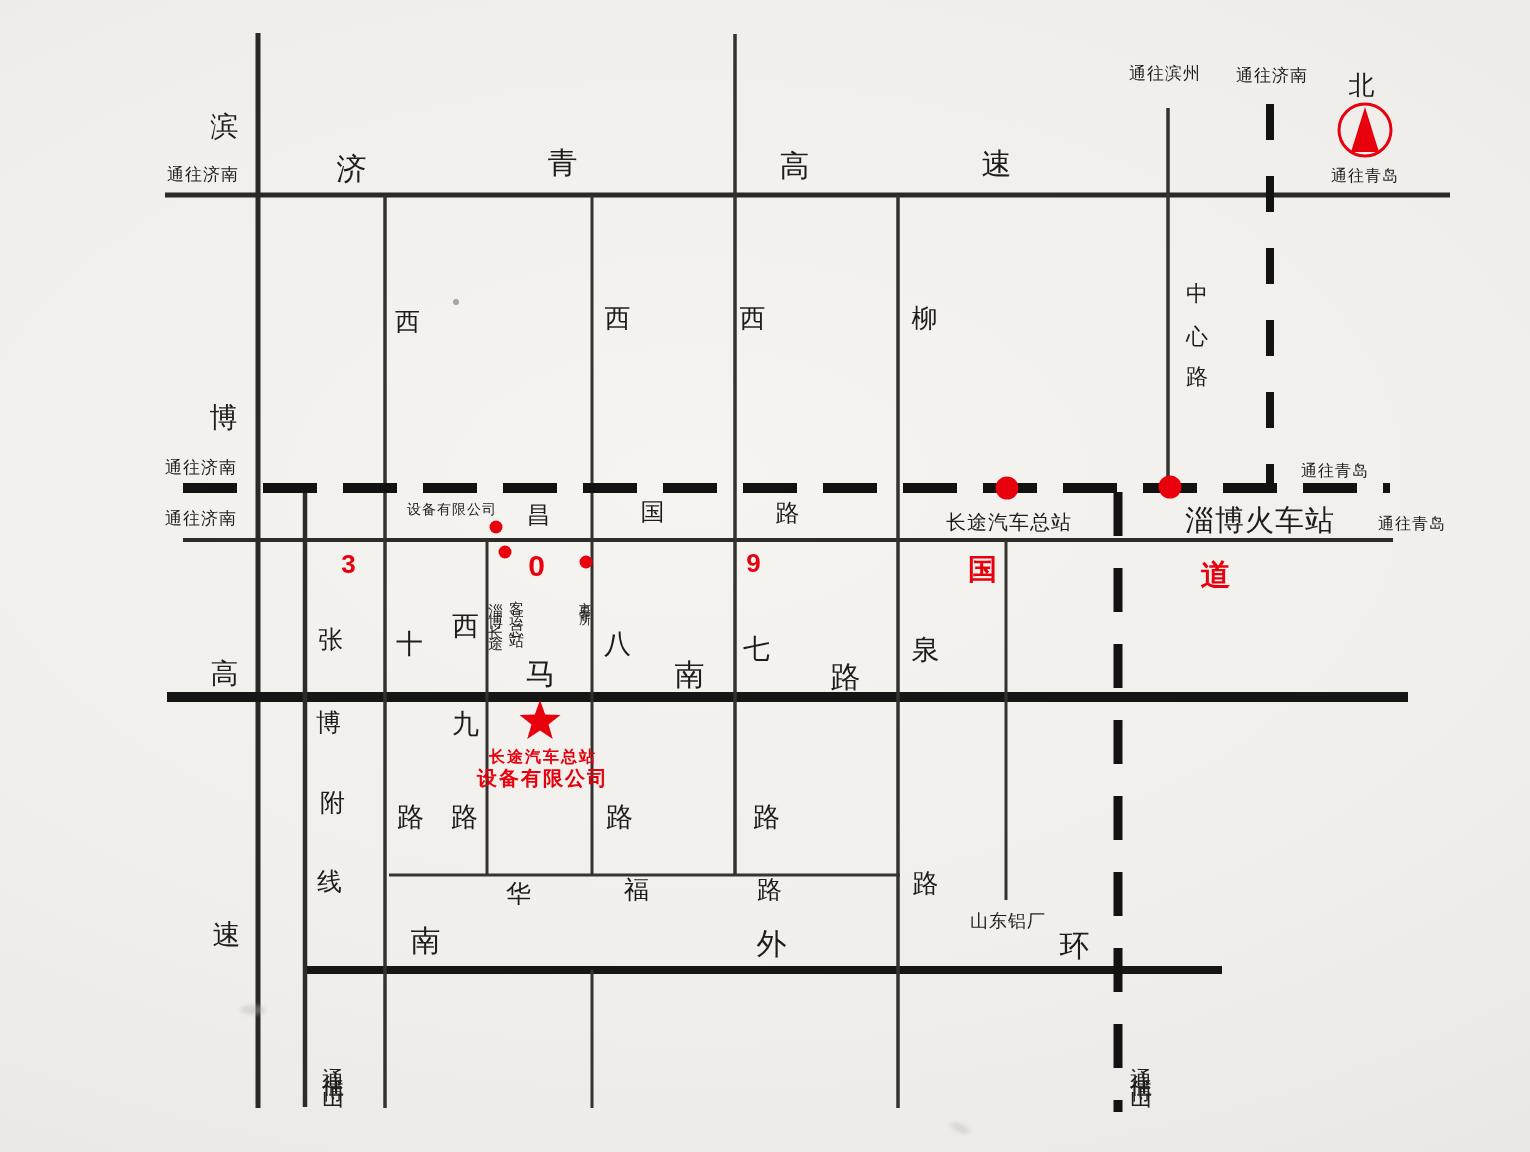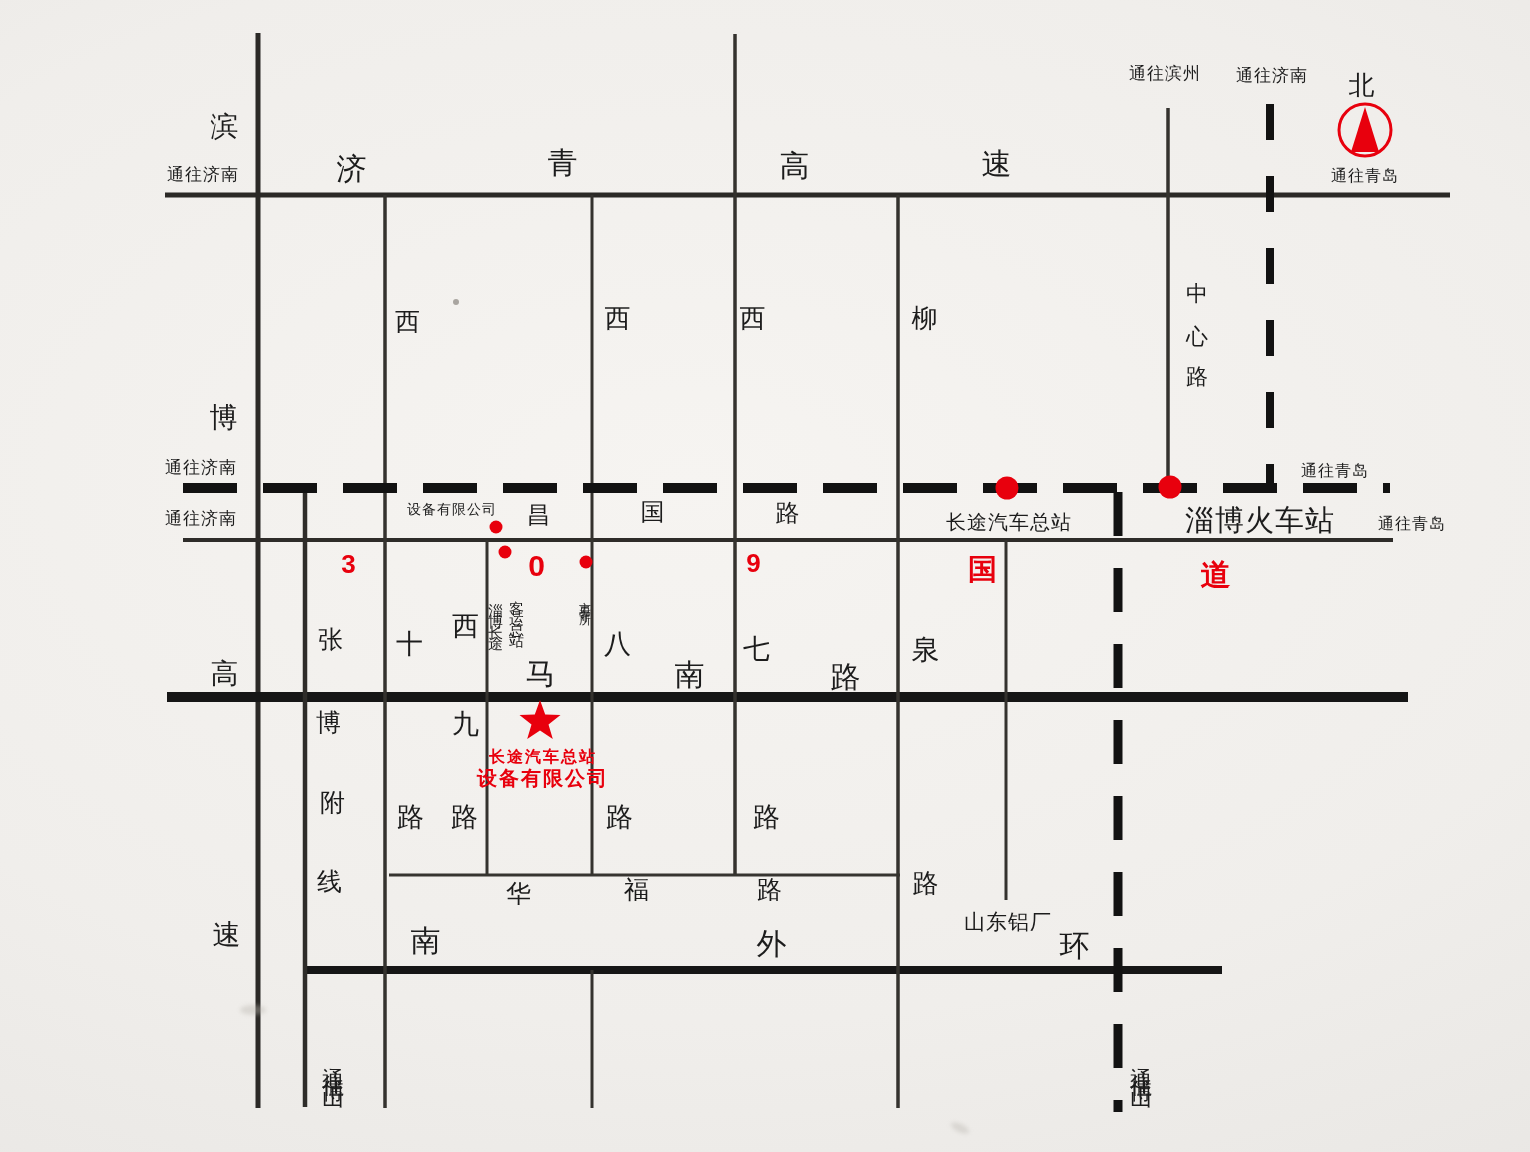--- a/index.html
+++ b/index.html
@@ -146,17 +146,17 @@
   <span class="lbl" style="left:426px;top:941px;font-size:30px">南</span>
   <span class="lbl" style="left:772px;top:944px;font-size:30px">外</span>
   <span class="lbl" style="left:1075px;top:946px;font-size:30px">环</span>
 
   <span class="lbl" style="left:452px;top:509px;font-size:14px">设备有限公司</span>
   <span class="lbl vert" style="left:496px;top:613px;font-size:15px;letter-spacing:11px">淄博长途</span>
   <span class="lbl vert" style="left:517px;top:610px;font-size:15px;letter-spacing:11px">客运总站</span>
   <span class="lbl vert" style="left:585px;top:600px;font-size:12px;letter-spacing:4px">市看守所</span>
   <span class="lbl" style="left:1009px;top:522px;font-size:20px">长途汽车总站</span>
   <span class="lbl" style="left:1260px;top:520px;font-size:29px">淄博火车站</span>
-  <span class="lbl" style="left:1008px;top:921px;font-size:21px">山东铝厂</span>
+  <span class="lbl" style="left:1008px;top:921px;font-size:18px">山东铝厂</span>
   <span class="lbl red" style="left:543px;top:757px;font-size:16px;letter-spacing:2px">长途汽车总站</span>
   <span class="lbl red" style="left:543px;top:778px;font-size:20px;letter-spacing:2px">设备有限公司</span>
 
 </div>
 
 </body></html>

